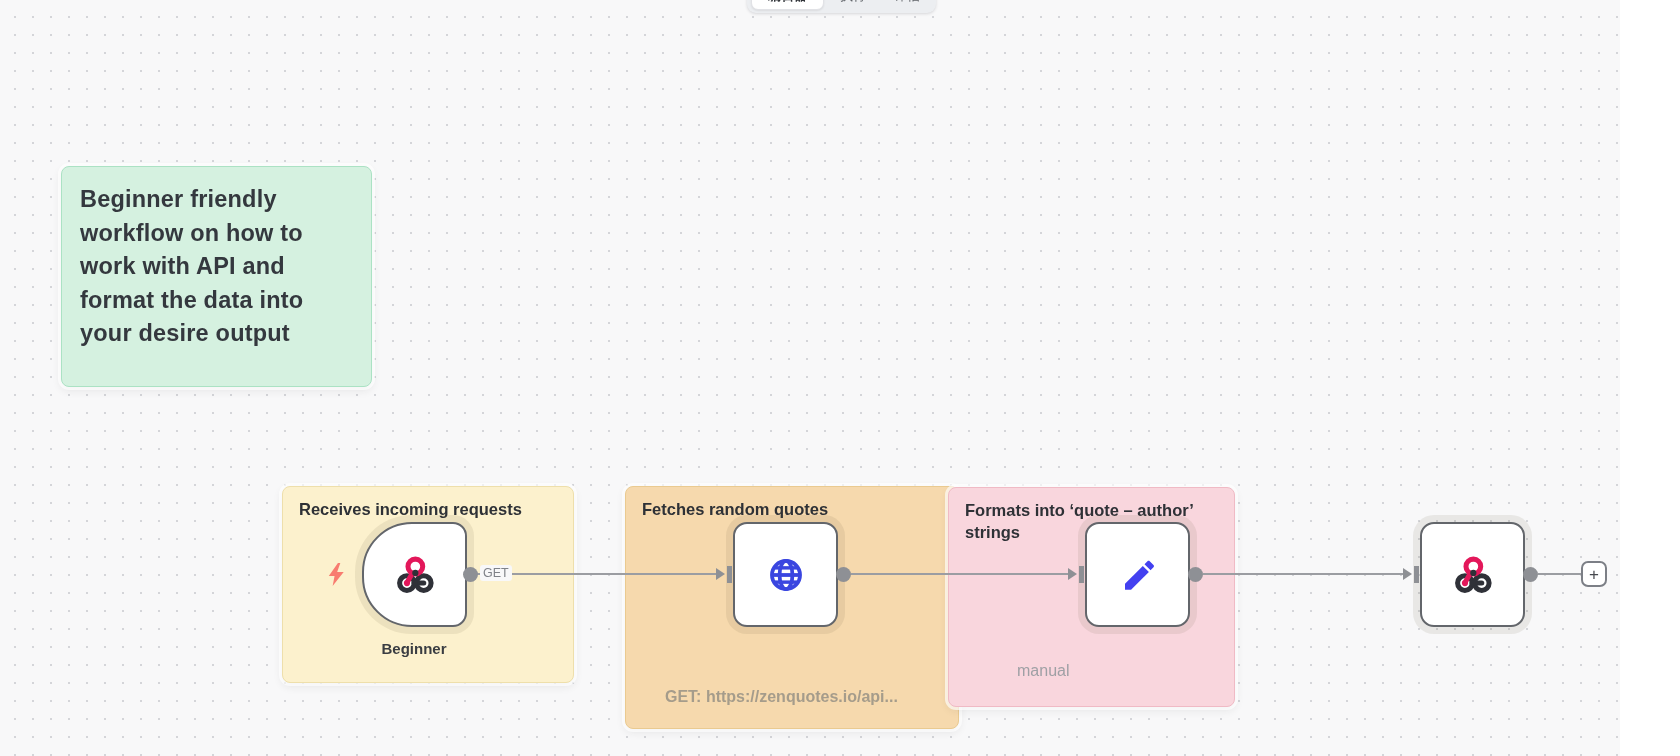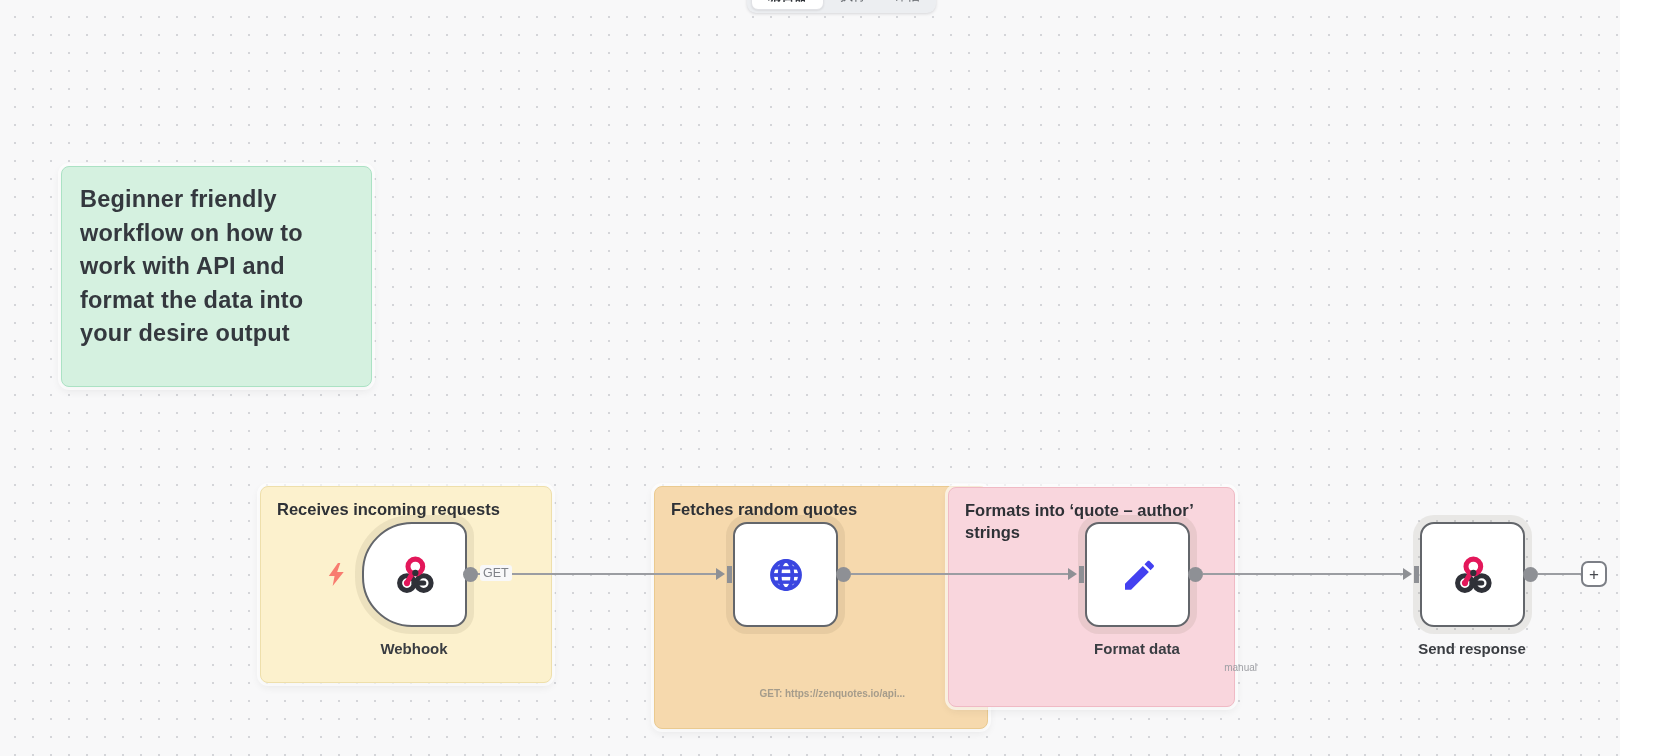--- a/index.html
+++ b/index.html
@@ -30,21 +30,21 @@
     border:1px solid #e1e2e6; box-shadow:0 1px 2px rgba(0,0,0,.08);
   }
 
   
   .sticky {
     position:absolute; border-radius:8px; z-index:1;
     box-shadow:0 0 0 3px rgba(255,255,255,.65), 0 3px 10px rgba(40,40,40,.10);
   }
   .sticky.green  { background:#d5f1e0; border:1px solid #abe2c4; }
   .sticky.yellow { background:#fcf1cd; border:1px solid #eedfab; }
-  .sticky.orange { background:#f6d9ad; border:1px solid #eac astray;margin-left:29px; }
+  .sticky.orange { background:#f6d9ad; border:1px solid #eac astray; }
   .sticky.orange { background:#f6d9ad; border:1px solid #eaca90; }
   .sticky.pink   { background:#f9d6dd; border:1px solid #f0bac5; }
 
   .pre { white-space:pre-line; }
   .note-text {
     padding:16px 18px; font-size:23.5px; line-height:33.5px; font-weight:600;
     color:#34383e; letter-spacing:.2px;
   }
   .group-title {
     padding:11px 16px; font-size:16.5px; line-height:22px; font-weight:600;
@@ -73,21 +73,21 @@
     display:flex; align-items:center; justify-content:center; cursor:pointer;
   }
   .node.trigger { border-radius:50px 14px 14px 50px; }
   .node svg { width:46px; height:46px; }
 
   .node-label {
     position:absolute; z-index:3; text-align:center; font-size:15px; font-weight:600;
     color:#3a3d42; line-height:23px;
   }
   .node-sub {
-    position:absolute; z-index:3; text-align:right; font-size:10px; color:#9fa0a5;
+    position:absolute; z-index:3; text-align:left; font-size:16px; color:#9fa0a5;
   }
   .node-sub.warm { color:#a59c8b;font-weight:bold; }
 
   .bolt { position:absolute; left:326px; top:562px; width:20px; height:25px; z-index:3; }
 
   .add-btn {
     position:absolute; left:1581px; top:561px; width:26px; height:26px; z-index:4;
     background:#fff; border:2px solid #7c7f86; border-radius:7px;
     display:flex; align-items:center; justify-content:center;
     font-size:17px; color:#46484e; cursor:pointer; line-height:1;
@@ -105,21 +105,21 @@
   </div>
 
   <div class="sticky green" style="left:61px;top:166px;width:311px;height:221px">
     <div class="note-text pre">Beginner friendly
 workflow on how to
 work with API and
 format the data into
 your desire output</div>
   </div>
 
-  <div class="sticky yellow" style="left:260px;top:486px;width:292px;height:197px">
+  <div class="sticky yellow" style="left:282px;top:486px;width:292px;height:197px">
     <div class="group-title pre">Receives incoming requests</div>
   </div>
   <div class="sticky orange" style="left:625px;top:486px;width:334px;height:243px">
     <div class="group-title pre">Fetches random quotes</div>
   </div>
   <div class="sticky pink" style="left:948px;top:487px;width:287px;height:220px">
     <div class="group-title pre">Formats into ‘quote – author’
 strings</div>
   </div>
 
@@ -192,26 +192,24 @@
       <g fill="none" stroke="#e3175a" stroke-width="4.4" stroke-linecap="round">
         <circle cx="20.3" cy="12.6" r="6.4"></circle>
         <path d="M17.7 18.4 L13.6 25.6"></path>
       </g>
       <circle cx="20.3" cy="18.2" r="2.7" fill="#2f3138"></circle>
       <circle cx="13" cy="27" r="2.7" fill="#e3175a"></circle>
       <circle cx="19.6" cy="27" r="2.7" fill="#2f3138"></circle>
     </svg>
   </div>
 
-  <div class="node-label" style="left:334px;top:637px;width:160px">Webhook</div>
+  <div class="node-label" style="left:334px;top:637px;width:160px">Beginner</div>
 
   <div class="node-sub warm" style="left:665px;top:688px;width:240px">GET: https://zenquotes.io/api...</div>
 
-  <div class="node-label" style="left:1017px;top:637px;width:240px">Format data</div>
   <div class="node-sub" style="left:1017px;top:662px;width:240px">manual</div>
 
-  <div class="node-label" style="left:1352px;top:637px;width:240px">Send response</div>
 
   <div class="add-btn">
     <span>+</span>
   </div>
 
 </div>
 
 </body></html>

